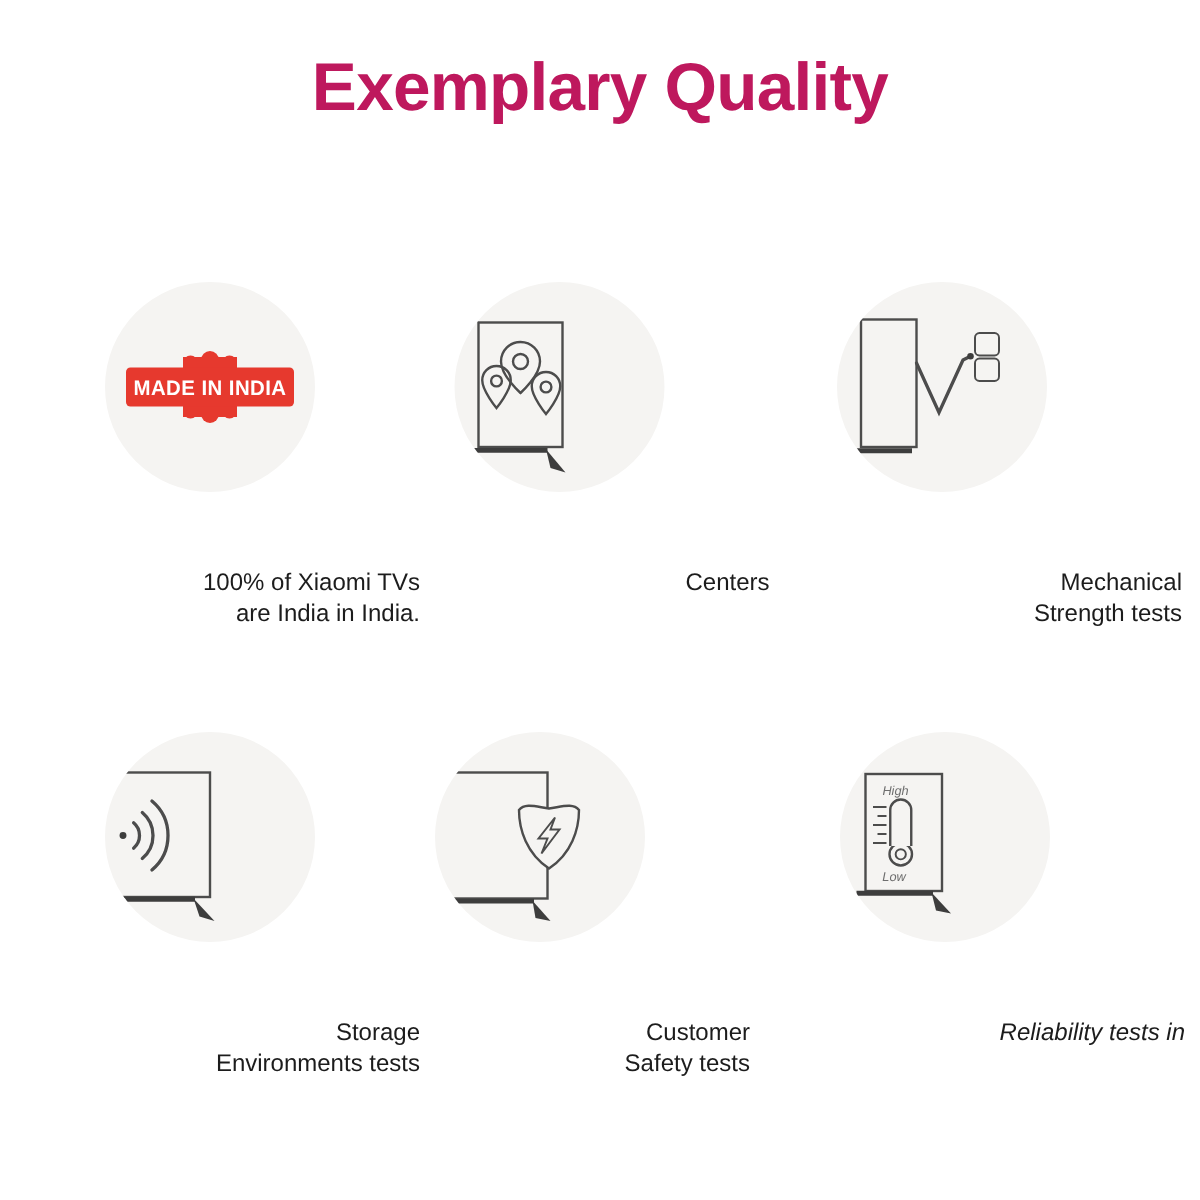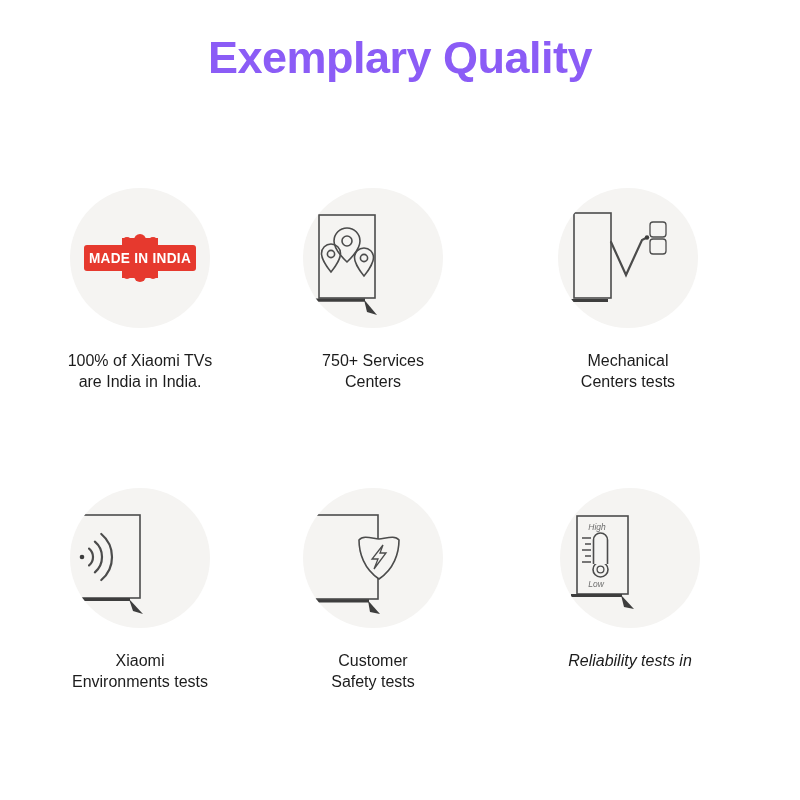--- a/index.html
+++ b/index.html
@@ -3,38 +3,38 @@
 <meta charset="utf-8">
 <style>
   html,body{margin:0;padding:0;}
   body{
     width:800px;height:800px;position:relative;overflow:hidden;
     background:#ffffff;
     font-family:"Liberation Sans", sans-serif;
   }
   .title{
     position:absolute;top:32px;left:0;width:800px;margin:0;
-    text-align:center;font-size:45px;font-weight:700;color:#8b5cf6;
+    text-align:center;font-size:45px;font-weight:700;color:#be185d;
     letter-spacing:-0.5px;
   }
-  .cell{position:absolute;text-align:center;}
+  .cell{position:absolute;text-align:right;}
   #cell-1{left:0px;   top:188px; width:280px;}
   #cell-2{left:233px; top:188px; width:280px;}
   #cell-3{left:468px; top:188px; width:320px;}
   #cell-4{left:0px;   top:488px; width:280px;}
-  #cell-5{left:233px; top:488px; width:280px;}
+  #cell-5{left:220px; top:488px; width:280px;}
   #cell-6{left:470px; top:488px; width:320px;font-style:italic;}
   .circle{
     width:140px;height:140px;border-radius:50%;
     margin:0 auto;position:relative;overflow:hidden;
     background:var(--circle_bg,#f5f4f2);
   }
   .circle svg{position:absolute;left:0;top:0;display:block;}
   .caption{
-    margin-top:22px;font-size:16px;line-height:21px;
+    margin-top:50px;font-size:16px;line-height:21px;
     color:var(--text,#1c1c1c);
   }
   
   .s  {fill:none;stroke:var(--icon_stroke,#4c4c4c);stroke-width:1.6px;}
   .s2 {fill:none;stroke:var(--icon_stroke,#4c4c4c);stroke-width:2.2px;stroke-linecap:round;}
   .s12{fill:none;stroke:var(--icon_stroke,#4c4c4c);stroke-width:1.3px;}
   .sb {fill:none;stroke:var(--icon_stroke_dark,#3d3d3d);stroke-width:3.2px;}
   .sf {fill:var(--circle_bg,#f5f4f2);stroke:var(--icon_stroke,#4c4c4c);stroke-width:1.6px;}
   .dot{fill:var(--icon_stroke_dark,#3d3d3d);}
   .foot{fill:var(--icon_stroke_dark,#3d3d3d);}
@@ -80,58 +80,57 @@
         <path d="M44,40 c-7.2,0 -13,5.8 -13,13 c0,9.5 13,21 13,21 c0,0 13,-11.5 13,-21 c0,-7.2 -5.8,-13 -13,-13 z"></path>
         <circle cx="44" cy="53" r="5"></circle>
         <path d="M28,56 c-5.3,0 -9.5,4.2 -9.5,9.5 c0,7 9.5,18.5 9.5,18.5 c0,0 9.5,-11.5 9.5,-18.5 c0,-5.3 -4.2,-9.5 -9.5,-9.5 z"></path>
         <circle cx="28" cy="66" r="3.6"></circle>
         <path d="M61,60 c-5.3,0 -9.5,4.2 -9.5,9.5 c0,7 9.5,18.5 9.5,18.5 c0,0 9.5,-11.5 9.5,-18.5 c0,-5.3 -4.2,-9.5 -9.5,-9.5 z"></path>
         <circle cx="61" cy="70" r="3.6"></circle>
       </g>
     </svg>
   </div>
   <div class="caption">
-    <div>750+ Services</div>
     <div>Centers</div>
   </div>
 </div>
 
 <div class="cell" id="cell-3">
   <div class="circle">
     <svg width="140" height="140" viewBox="0 0 140 140">
       <rect class="s" x="16" y="25" width="37" height="85"></rect>
       <line class="sb" x1="7" y1="112.5" x2="50" y2="112.5"></line>
       <polyline class="s2" points="53,54 68,87 84,52 89,49.5"></polyline>
       <circle class="dot" cx="89" cy="49.5" r="2.2"></circle>
       <rect class="s12" x="92" y="34" width="16" height="15" rx="3"></rect>
       <rect class="s12" x="92" y="51" width="16" height="15" rx="3"></rect>
     </svg>
   </div>
   <div class="caption">
     <div>Mechanical</div>
-    <div>Centers tests</div>
+    <div>Strength tests</div>
   </div>
 </div>
 
 <div class="cell" id="cell-4">
   <div class="circle">
     <svg width="140" height="140" viewBox="0 0 140 140">
       <rect class="s" x="-30" y="27" width="100" height="83"></rect>
       <line class="sb" x1="-34" y1="111.5" x2="60" y2="111.5"></line>
       <polygon class="foot" points="59,111 73,126 63,123"></polygon>
       <circle class="dot" cx="12" cy="69" r="2.3"></circle>
       <g class="s2">
         <path d="M19.07,60.57 A11,11 0 0 1 19.07,77.43"></path>
         <path d="M24.86,53.68 A20,20 0 0 1 24.86,84.32"></path>
         <path d="M31.29,46.02 A30,30 0 0 1 31.29,91.98"></path>
       </g>
     </svg>
   </div>
   <div class="caption">
-    <div>Xiaomi</div>
+    <div>Storage</div>
     <div>Environments tests</div>
   </div>
 </div>
 
 <div class="cell" id="cell-5">
   <div class="circle">
     <svg width="140" height="140" viewBox="0 0 140 140">
       <rect class="s" x="-30" y="27" width="105" height="84"></rect>
       <line class="sb" x1="-34" y1="112.8" x2="66" y2="112.8"></line>
       <polygon class="foot" points="65,112.5 77,126 67,124"></polygon>

